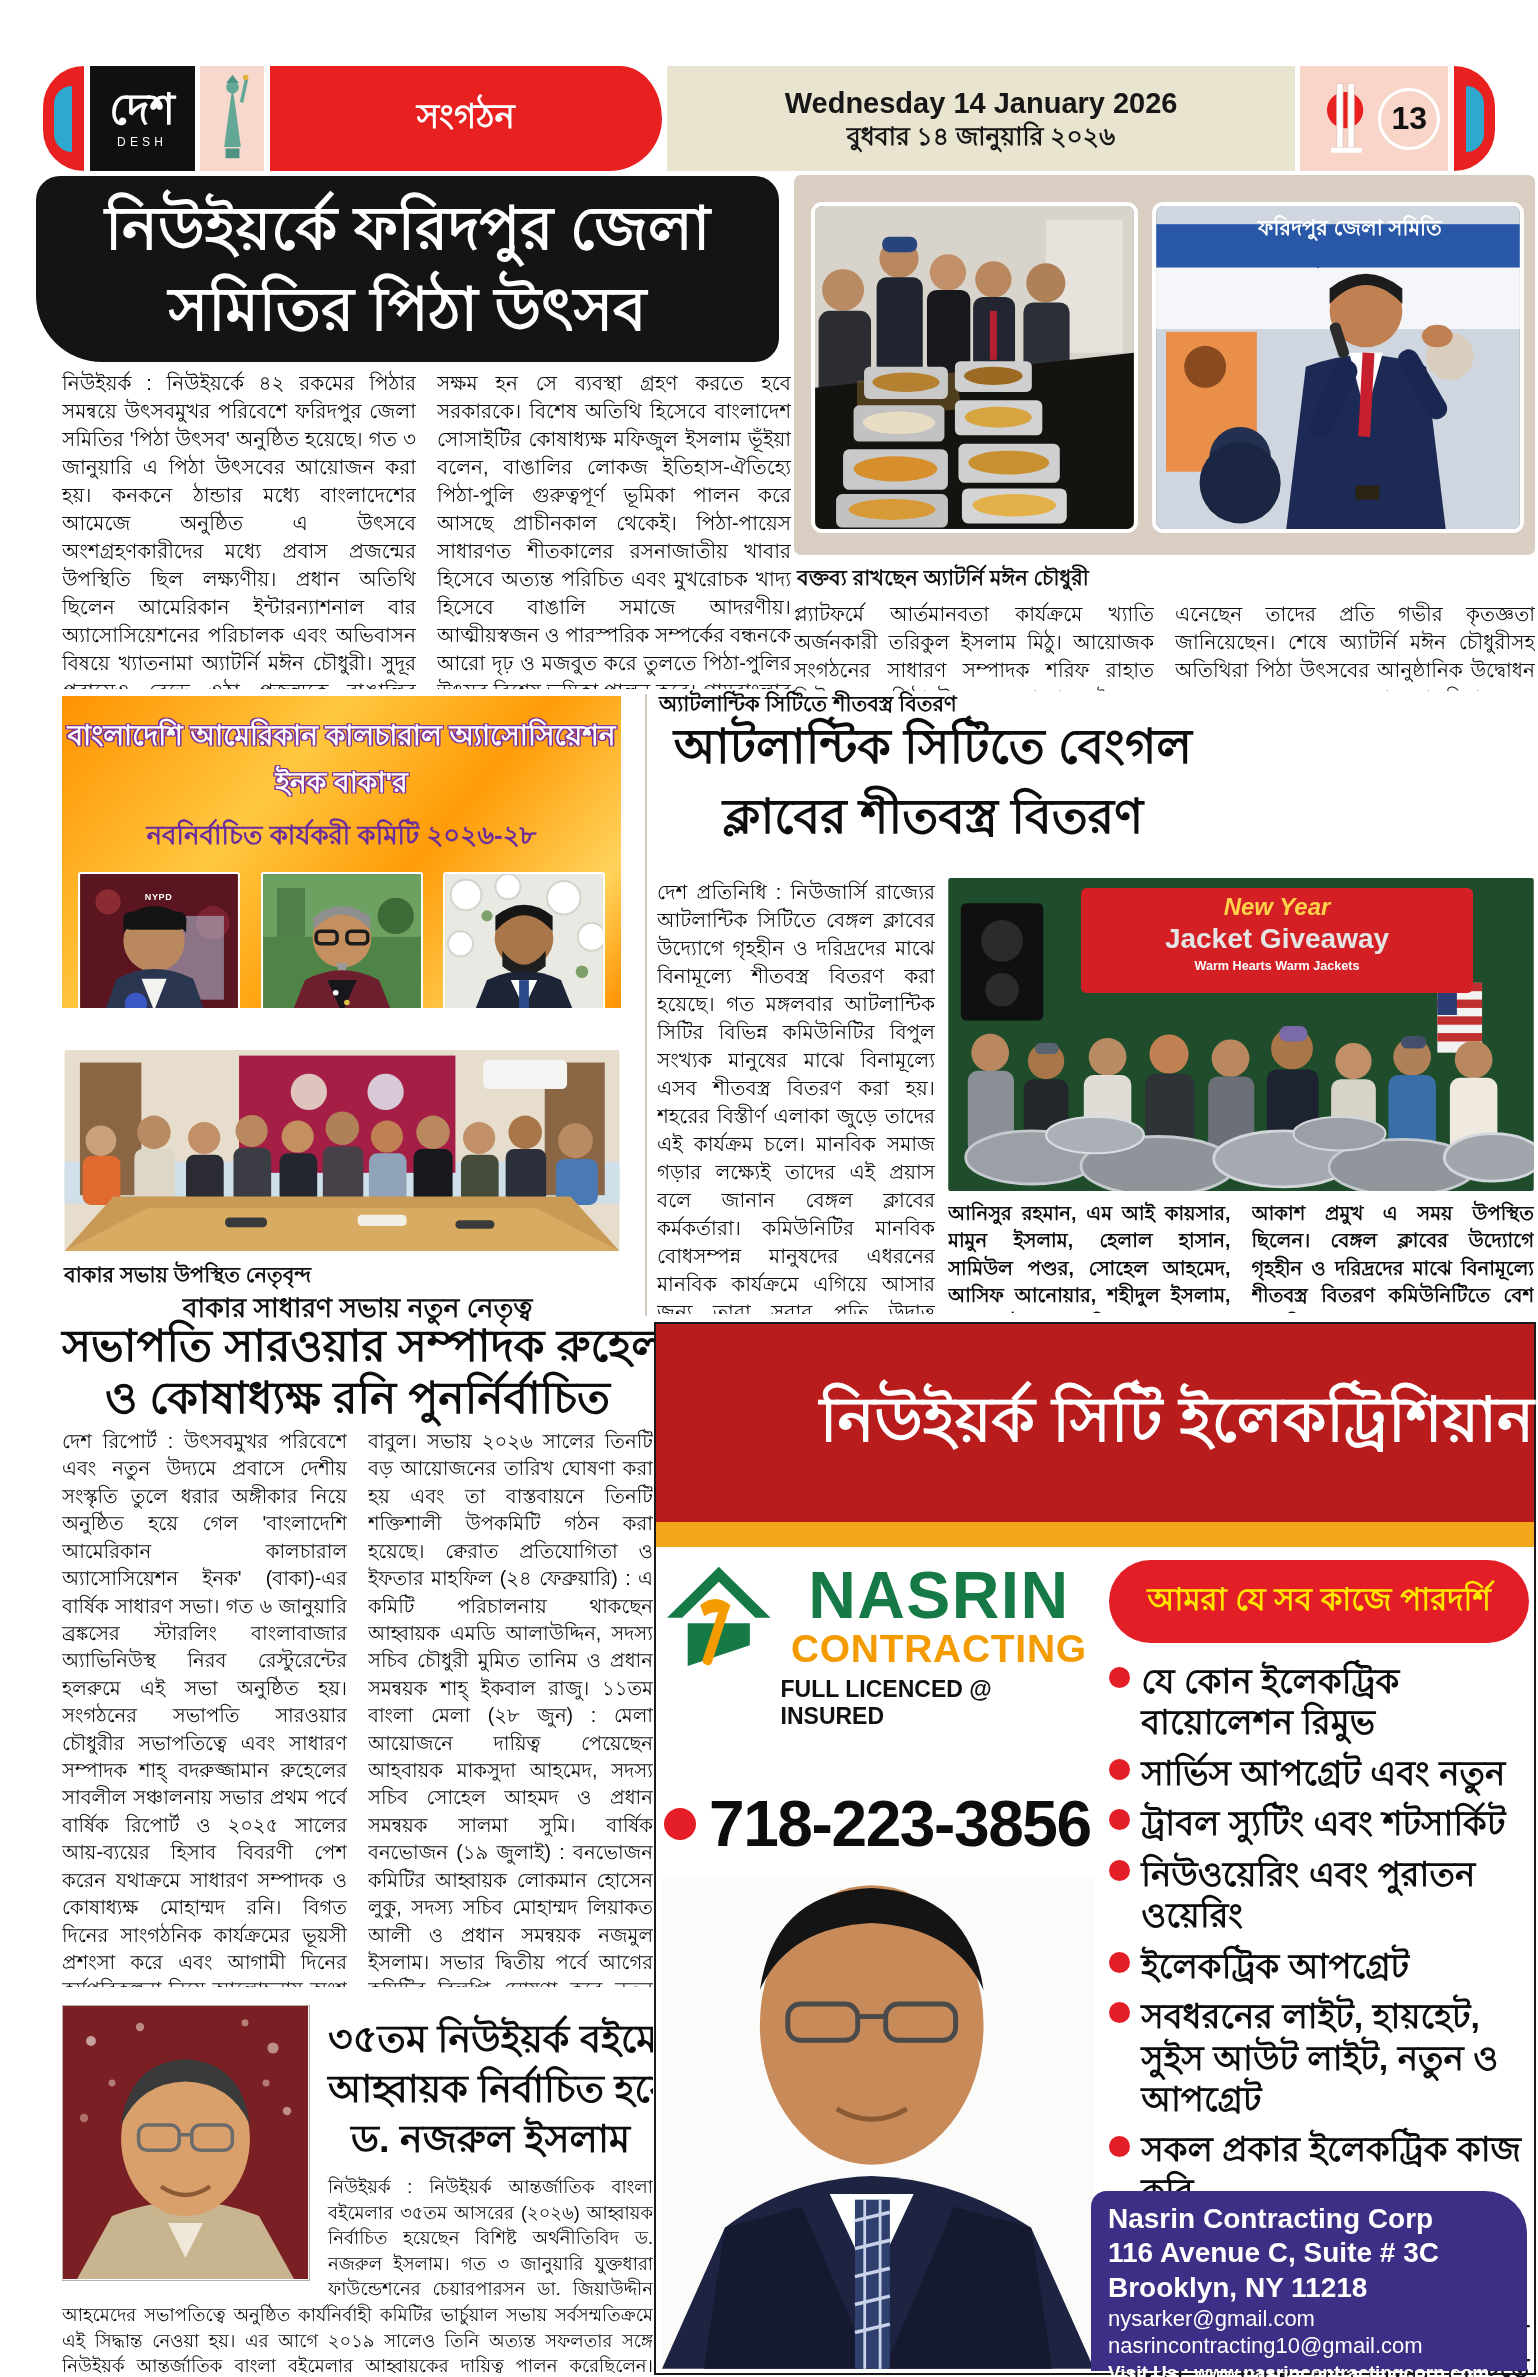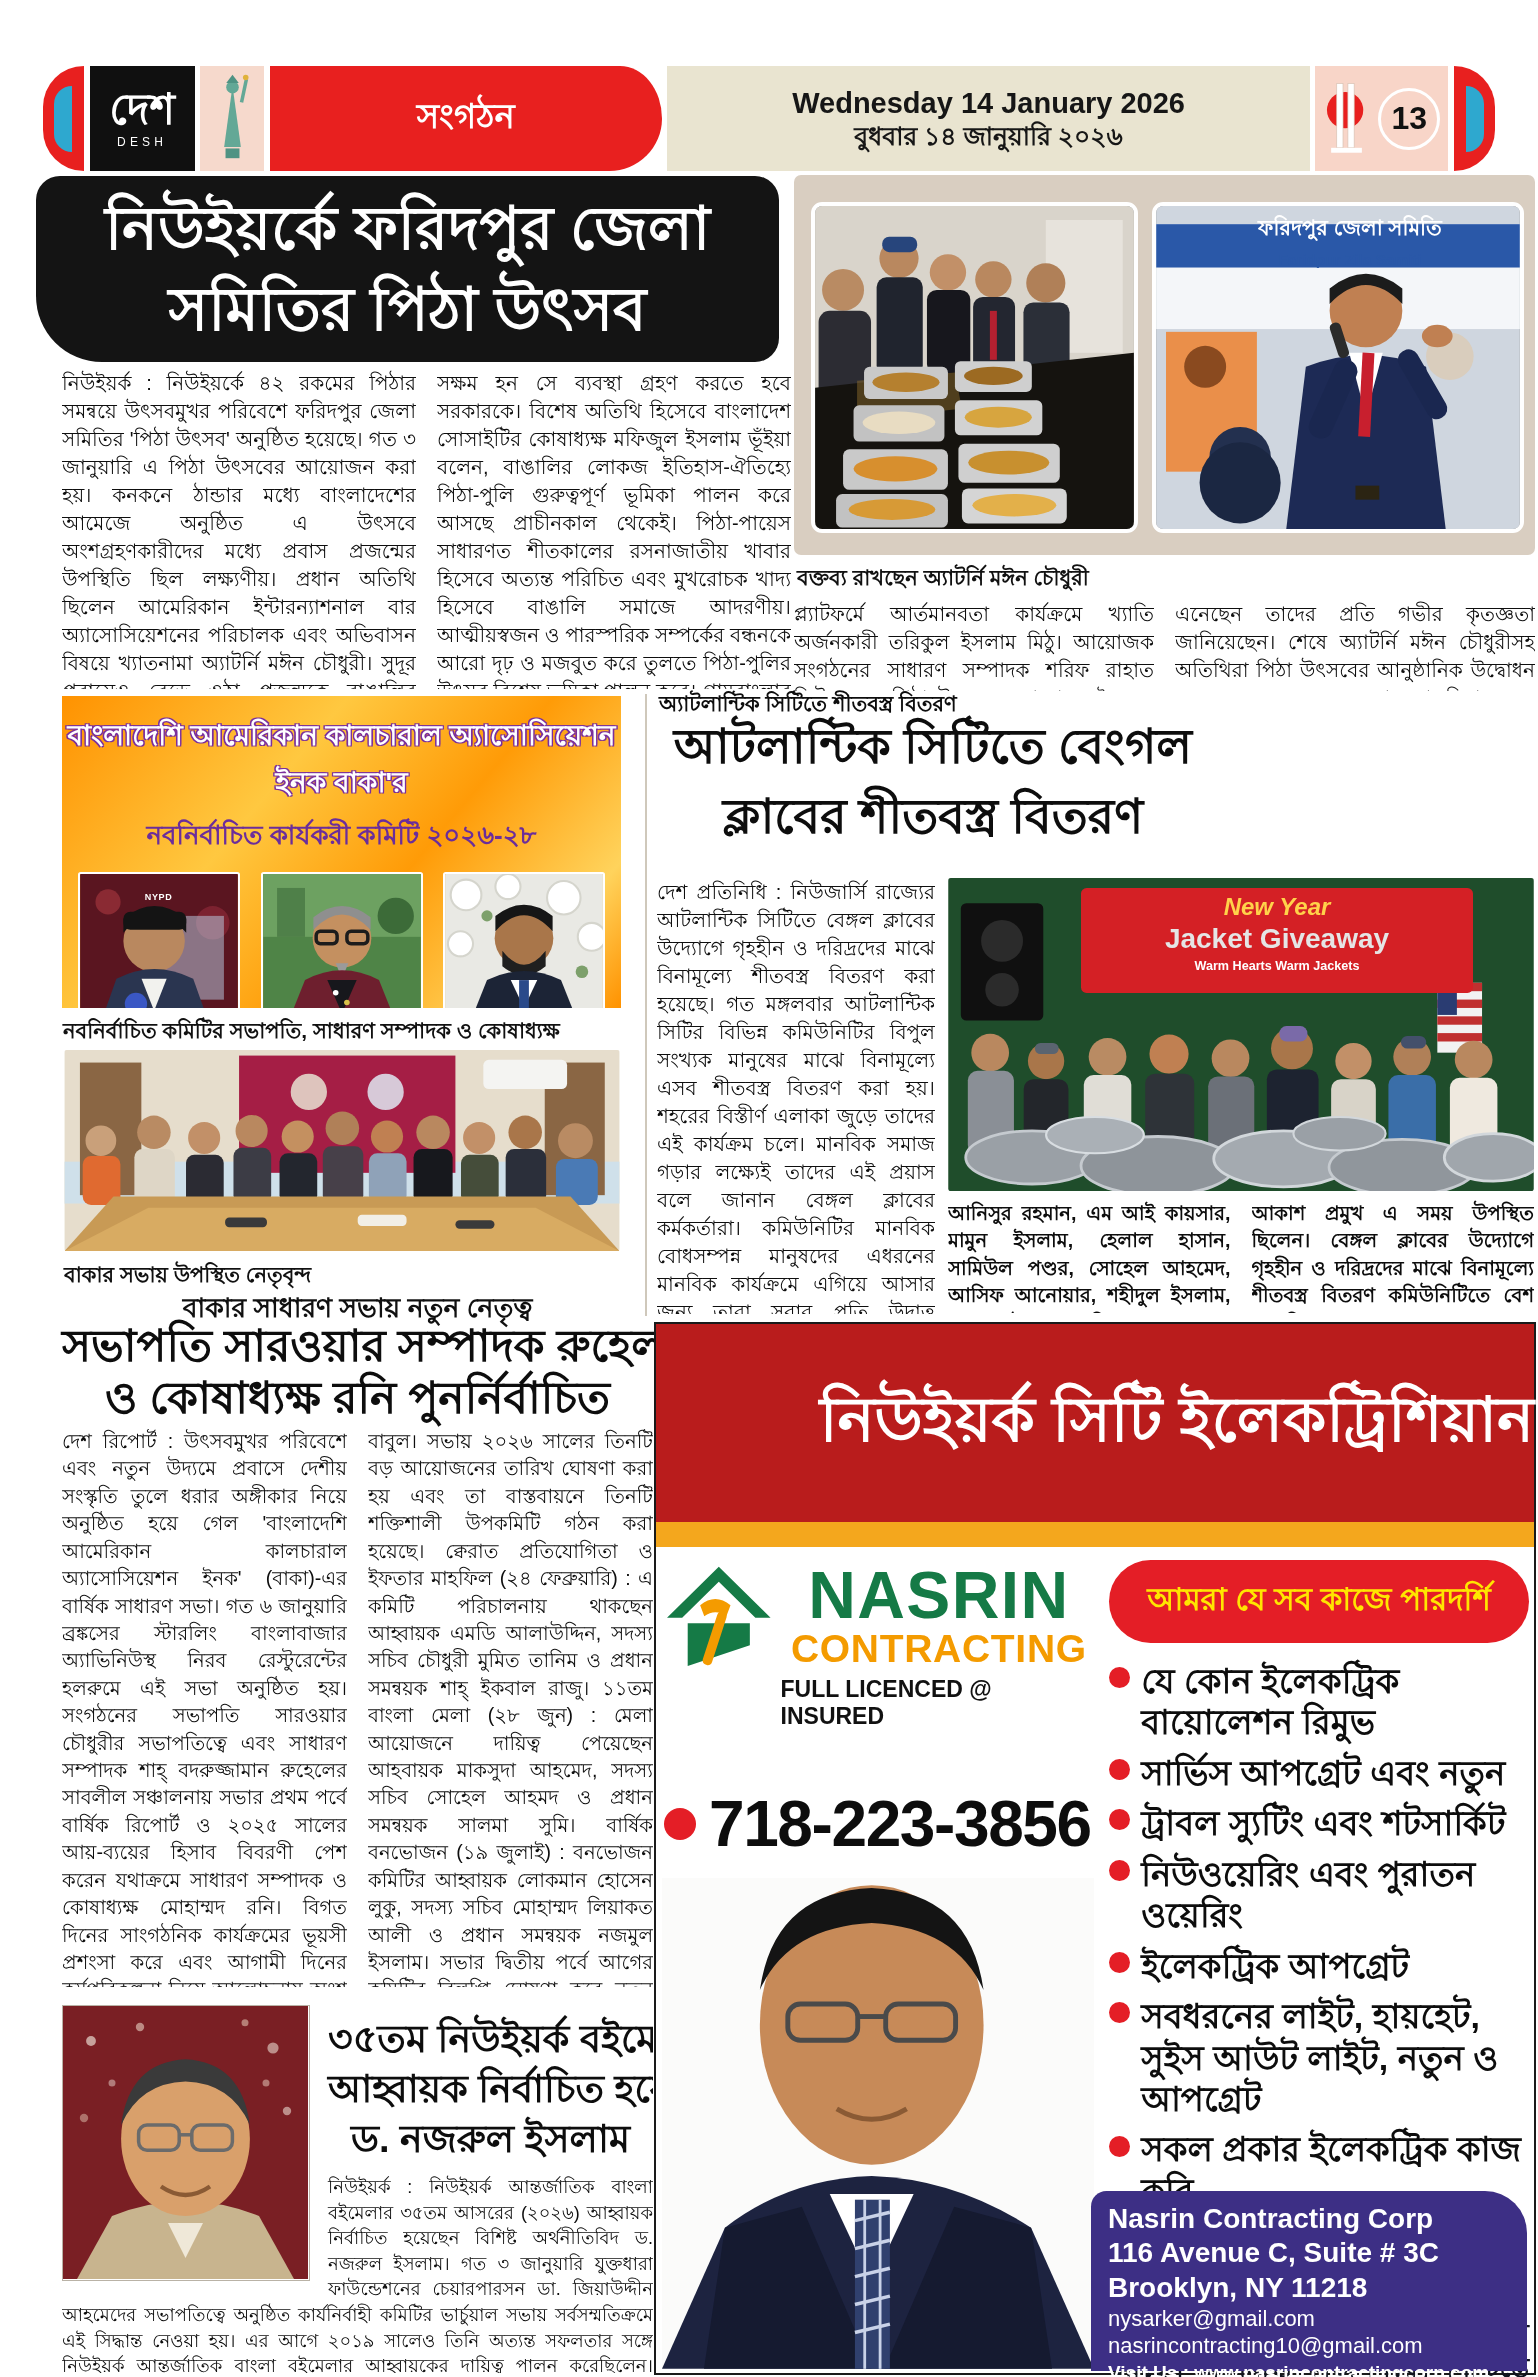--- a/index.html
+++ b/index.html
@@ -17,21 +17,21 @@
   .logo-box{width:105px;background:#101010;flex:none;display:flex;flex-direction:column;align-items:center;justify-content:center;}
   .logo-bn{color:#fff;font-size:43px;font-weight:bold;line-height:1;}
   .logo-en{color:#fff;font-size:12px;letter-spacing:4.2px;margin-top:4.2px;}
   .statue-box{width:64px;background:#f6d9cc;flex:none;display:flex;align-items:center;justify-content:center;}
   .section-band{width:392px;background:#e8201f;flex:none;display:flex;align-items:center;justify-content:center;
                 border-radius:0 84px 105px 0 / 0 105px 105px 0;}
   .section-band span{color:#ffffff;font-size:34px;font-weight:bold;}
   .date-area{flex:1;background:#e9e4d0;display:flex;flex-direction:column;align-items:center;justify-content:center;}
   .date-en{font-size:29px;font-weight:bold;color:#161616;line-height:1.25;}
   .date-bn{font-size:25px;font-weight:bold;color:#161616;line-height:1.25;}
-  .pagenum-box{width:133px;background:#f8d5c8;flex:none;display:flex;align-items:center;justify-content:center;gap:9.8px;}
+  .pagenum-box{width:133px;background:#f8d5c8;flex:none;display:flex;align-items:center;justify-content:center;gap:9.8px;padding-left:15px;}
   .page-circle{width:56px;height:56px;border:3.5px solid #ffffff;border-radius:50%;display:flex;align-items:center;justify-content:center;
                font-size:32px;font-weight:bold;color:#111;}
   
   .headline-box{left:36px;top:176px;width:743px;height:186px;background:#141414;border-radius:24px 24px 24px 66px;
                 display:flex;flex-direction:column;align-items:center;justify-content:center;}
   .headline-box div{color:#ffffff;font-size:60px;font-weight:bold;line-height:1.35;white-space:nowrap;}
   .body-text{font-size:20px;line-height:1.40;text-align:justify;color:#0e0e0e;overflow:hidden;}
   .cols{display:flex;gap:21px;}
   .cols .col{flex:1;height:100%;overflow:hidden;}
   .pitha-cols{left:62px;top:369px;width:729px;height:320px;}
@@ -296,21 +296,20 @@
             <path d="M82 110 Q113 150 144 110 L144 132 Q113 158 82 132 Z" fill="#1f1f1f"></path>
             <path d="M36 212 L60 152 Q113 126 166 152 L190 212 Z" fill="#1c2436"></path>
             <polygon points="94,152 132,152 113,192" fill="#ffffff"></polygon>
             <rect x="106" y="152" width="14" height="60" fill="#2a4a8a"></rect>
           </svg>
         </div>
 
       </div>
     </div>
   </section>
-  <div class="abs caption baca-caption">নবনির্বাচিত কমিটির সভাপতি, সাধারণ সম্পাদক ও কোষাধ্যক্ষ</div>
 
   <div class="abs group-photo">
     <svg width="556" height="201" viewBox="0 0 795 288">
       <rect width="795" height="288" fill="#e6ddcc"></rect>
       <rect x="0" y="160" width="795" height="60" fill="#cfe0ea"></rect>
       <rect x="22" y="18" width="88" height="190" fill="#8a6644"></rect>
         <rect x="688" y="18" width="86" height="190" fill="#8a6644"></rect>
       <rect x="250" y="8" width="310" height="168" fill="#a51e45"></rect>
       <circle cx="350" cy="60" r="26" fill="#e8e2d2" opacity="0.85"></circle>
         <circle cx="460" cy="60" r="26" fill="#dfe8f2" opacity="0.85"></circle>

